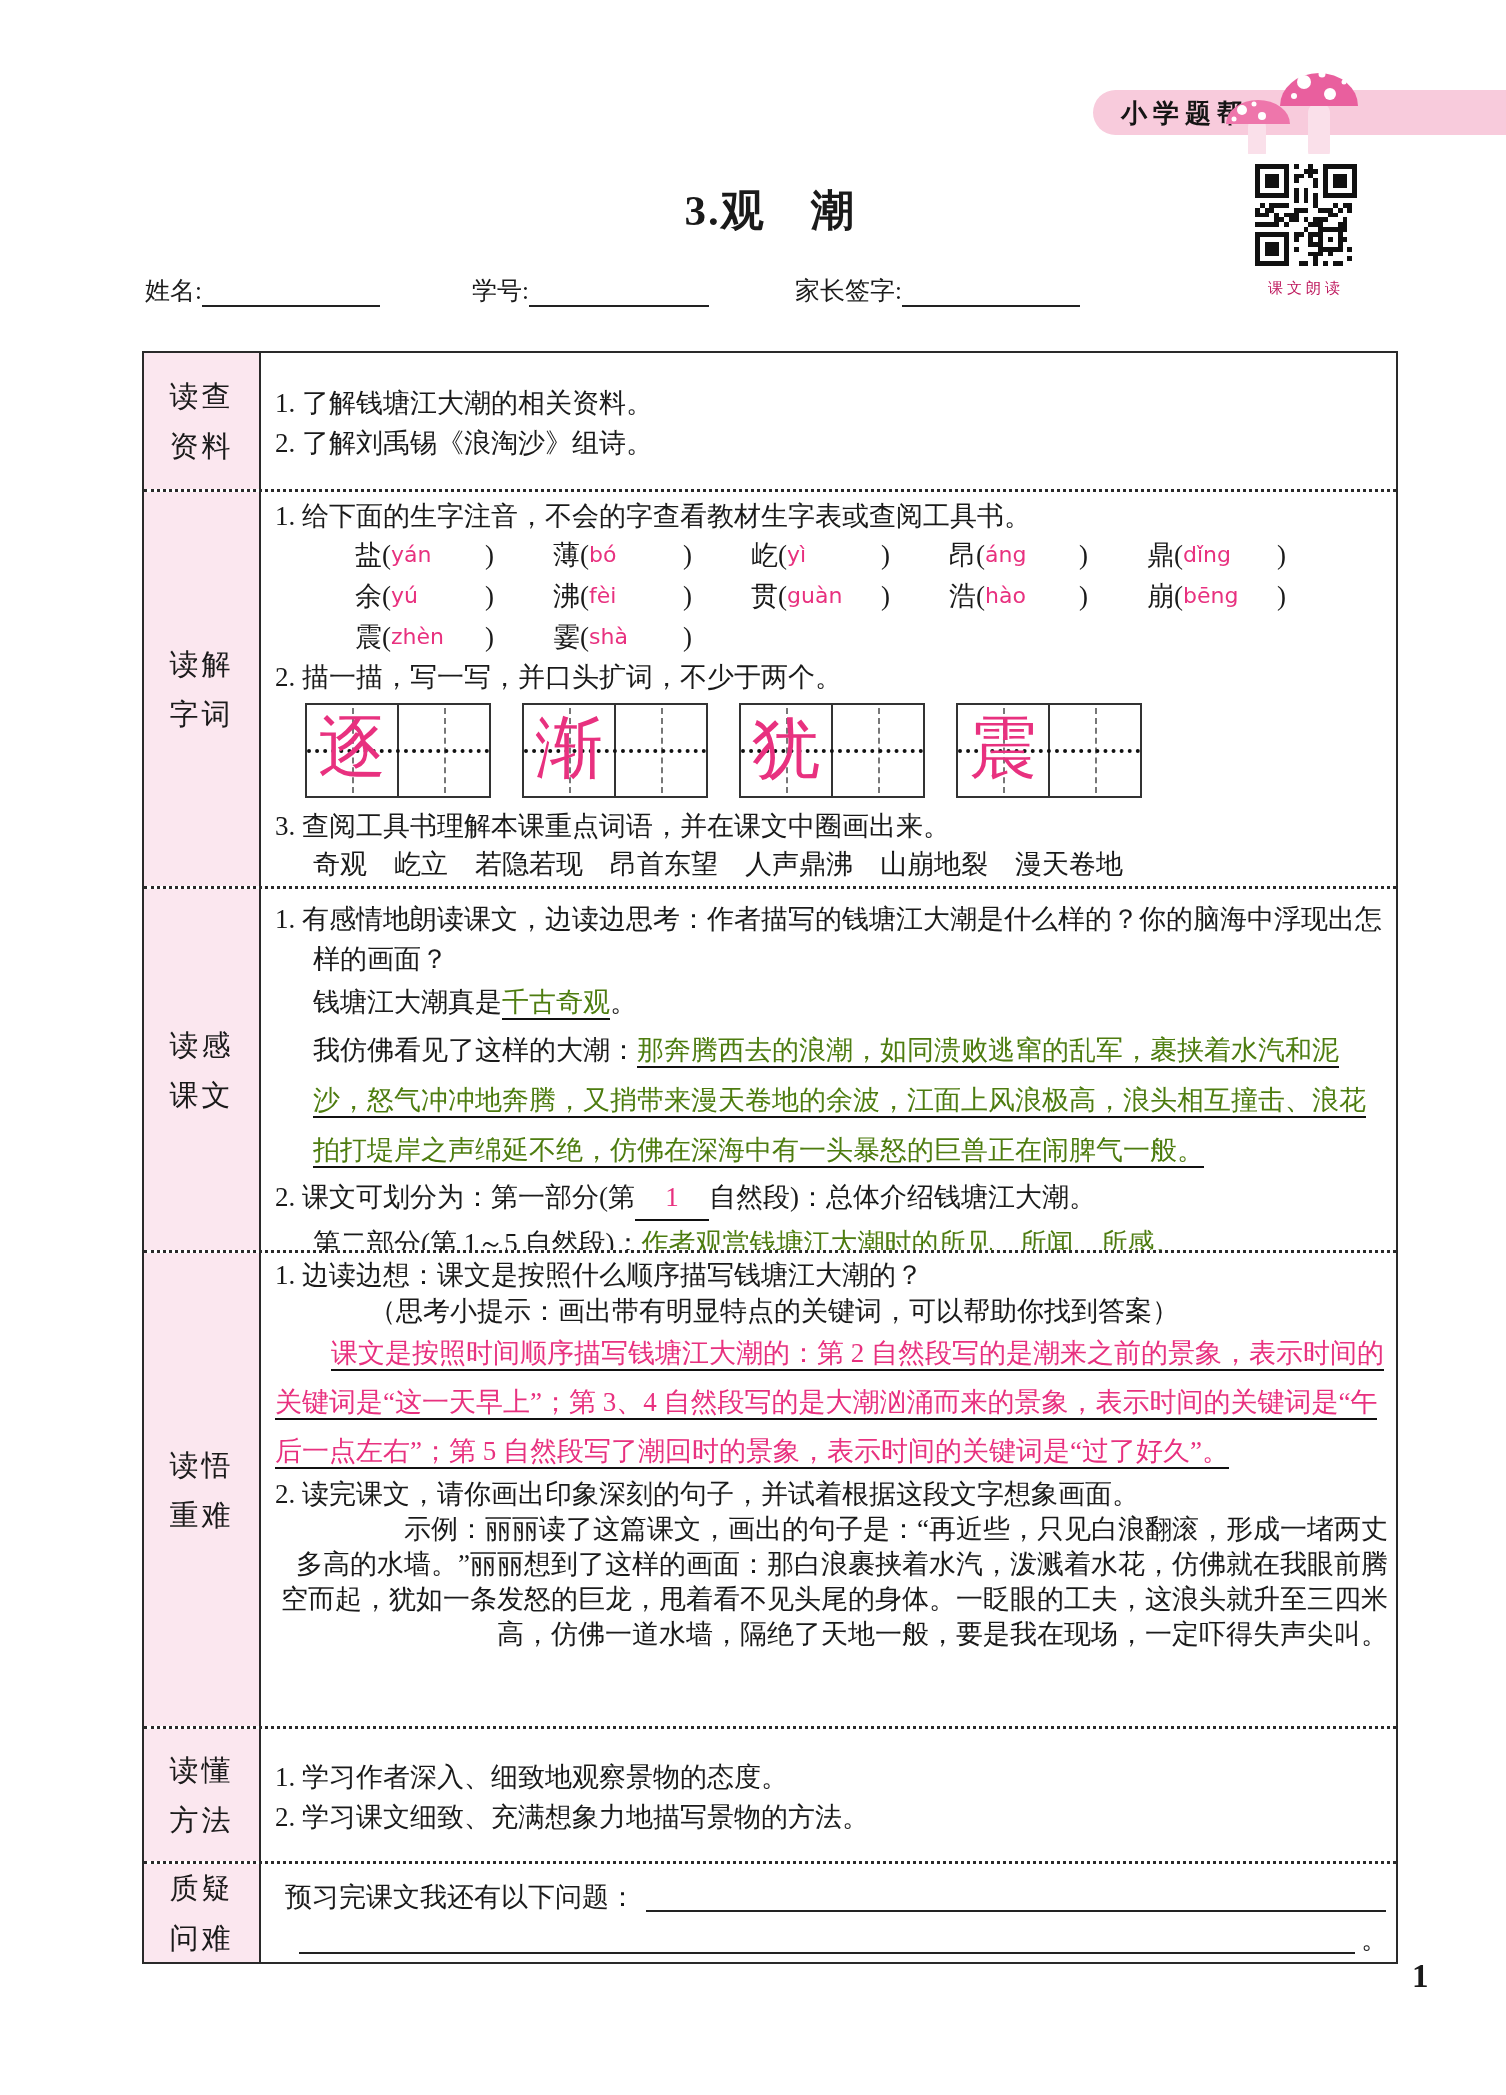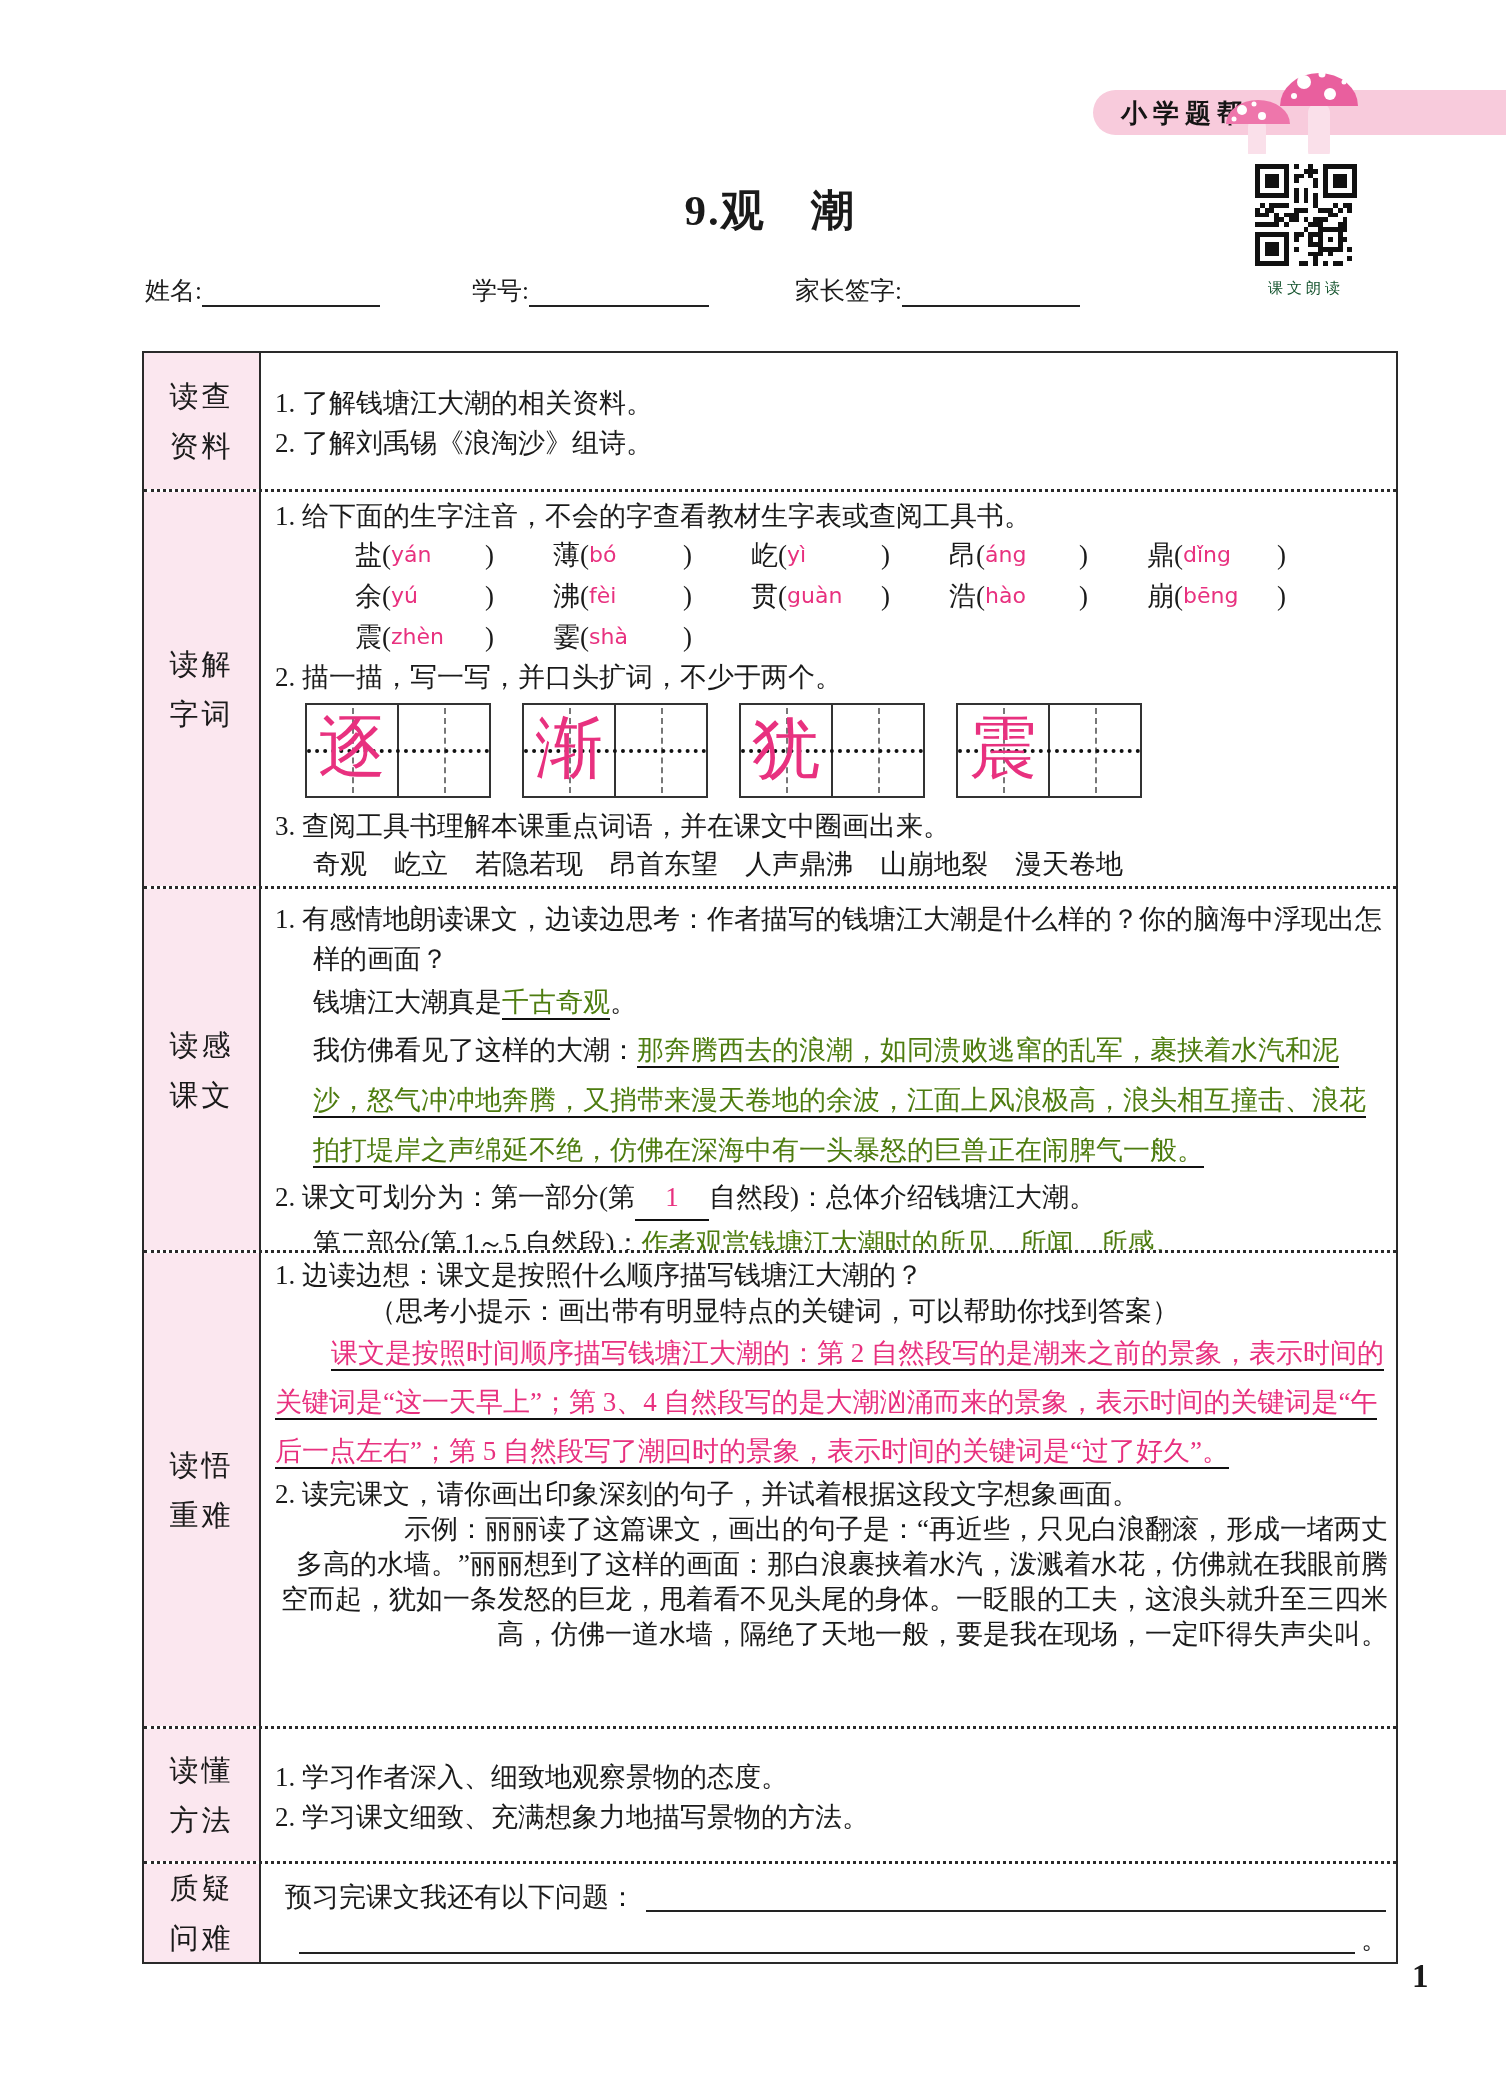--- a/index.html
+++ b/index.html
@@ -13,21 +13,21 @@
   
   .banner { position:absolute; left:1093px; top:90px; width:413px; height:45px;
     background:#f8cbdc; border-radius:23px 0 0 23px; }
   .banner-label { position:absolute; left:28px; top:6px; font-family:"DejaVu Sans",sans-serif;
     font-weight:bold; font-size:26px; letter-spacing:6px; color:#151515; }
   .mushrooms { position:absolute; left:1212px; top:52px; width:160px; height:110px; }
 
   
   .qr-wrap { position:absolute; left:1234px; top:154px; width:144px; text-align:center; }
   .qr-svg { width:122px; height:122px; display:block; margin:0 auto; background:#fff; }
-  .qr-caption { font-size:15px; letter-spacing:4px; margin-top:3px; color:#14532d; }
+  .qr-caption { font-size:15px; letter-spacing:4px; margin-top:3px; color:#be185d; }
 
   .doc-title { position:absolute; left:142px; top:182px; width:1256px; text-align:center;
     font-size:43px; font-weight:bold; letter-spacing:2px; }
 
   
   .fields { position:absolute; left:145px; top:274px; width:1240px; display:flex; font-size:25px; }
   .field { display:flex; align-items:flex-end; }
   .write-line { display:inline-block; border-bottom:2px solid #222; height:30px; }
   .wl-name { width:178px; } .wl-no { width:180px; } .wl-sign { width:178px; }
   .gap1 { margin-right:92px; } .gap2 { margin-right:86px; }
@@ -217,21 +217,21 @@
         <rect x="11" y="22" width="1" height="1" fill="#111"></rect>
         <rect x="12" y="22" width="1" height="1" fill="#111"></rect>
         <rect x="14" y="22" width="1" height="1" fill="#111"></rect>
         <rect x="16" y="22" width="1" height="1" fill="#111"></rect>
         <rect x="18" y="22" width="1" height="1" fill="#111"></rect>
         <rect x="19" y="22" width="1" height="1" fill="#111"></rect>
       </svg>
     <div class="qr-caption">课文朗读</div>
   </div>
 
-  <div class="doc-title">9.观　潮</div>
+  <div class="doc-title">3.观　潮</div>
 
   <div class="fields">
     <div class="field">
       <span>姓名:</span>
       <span class="write-line wl-name"></span>
     </div>
     <span class="gap1"></span>
     <div class="field">
       <span>学号:</span>
       <span class="write-line wl-no"></span>

